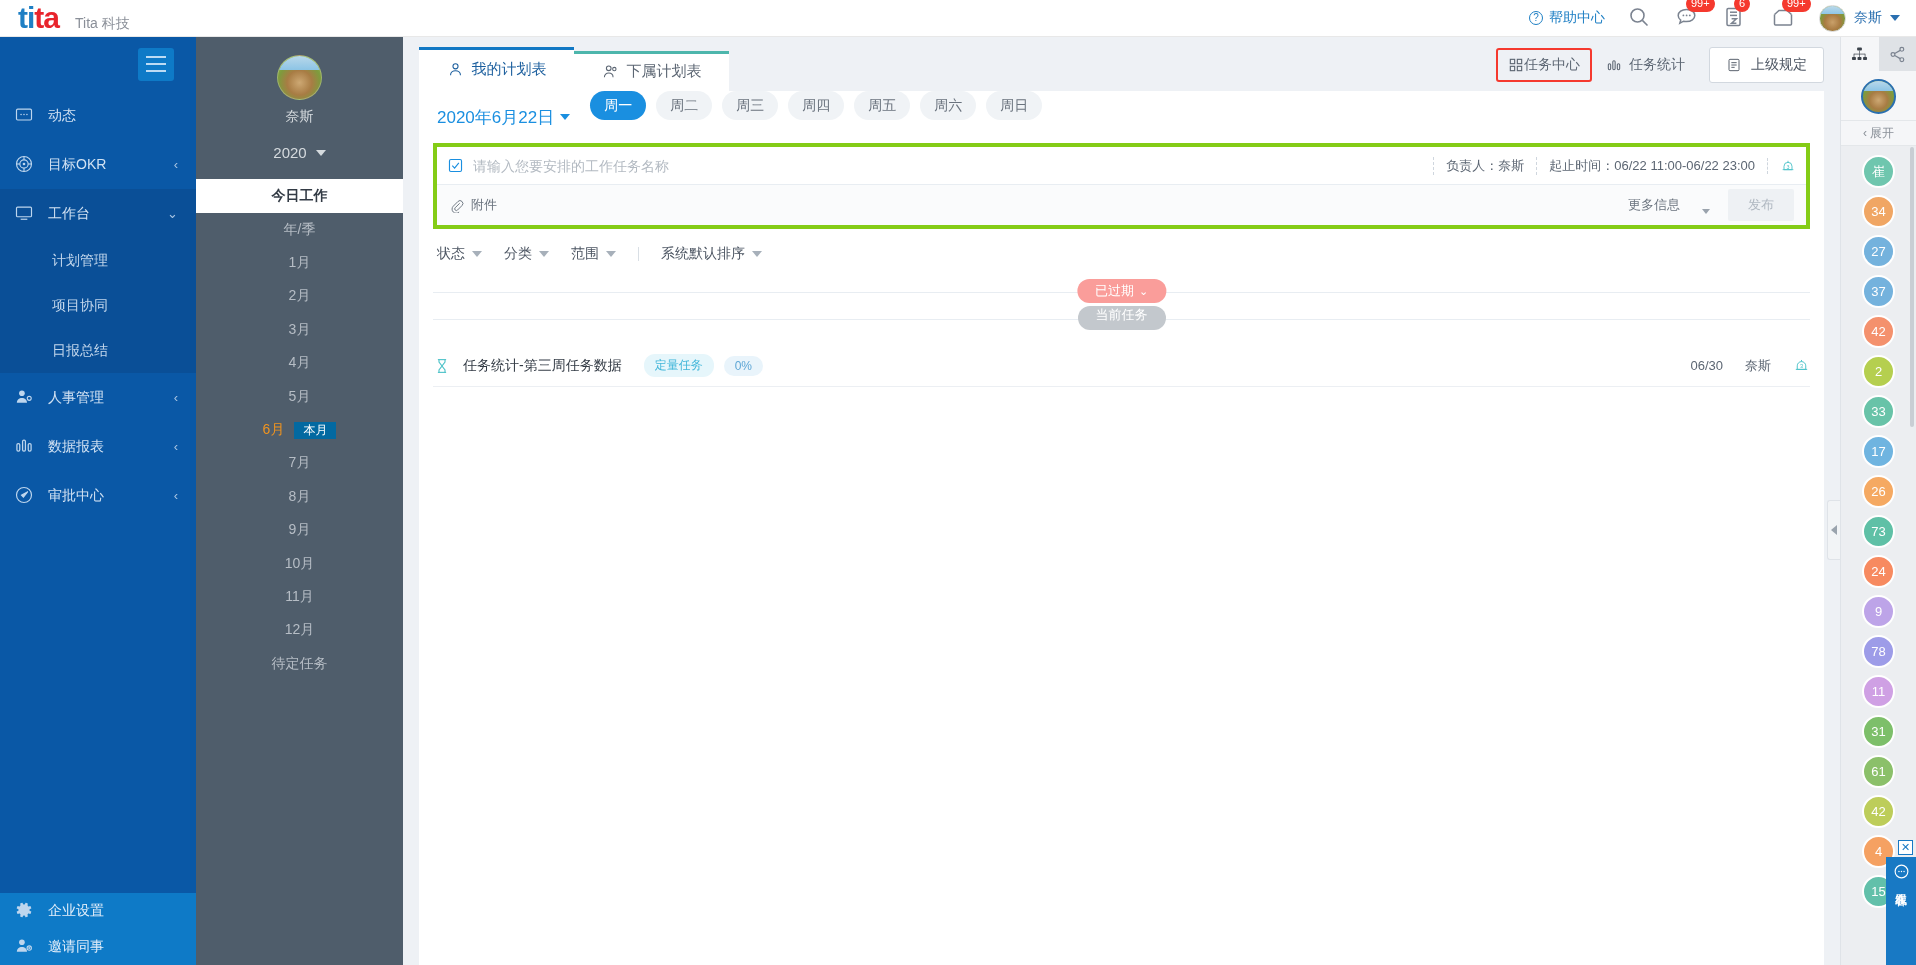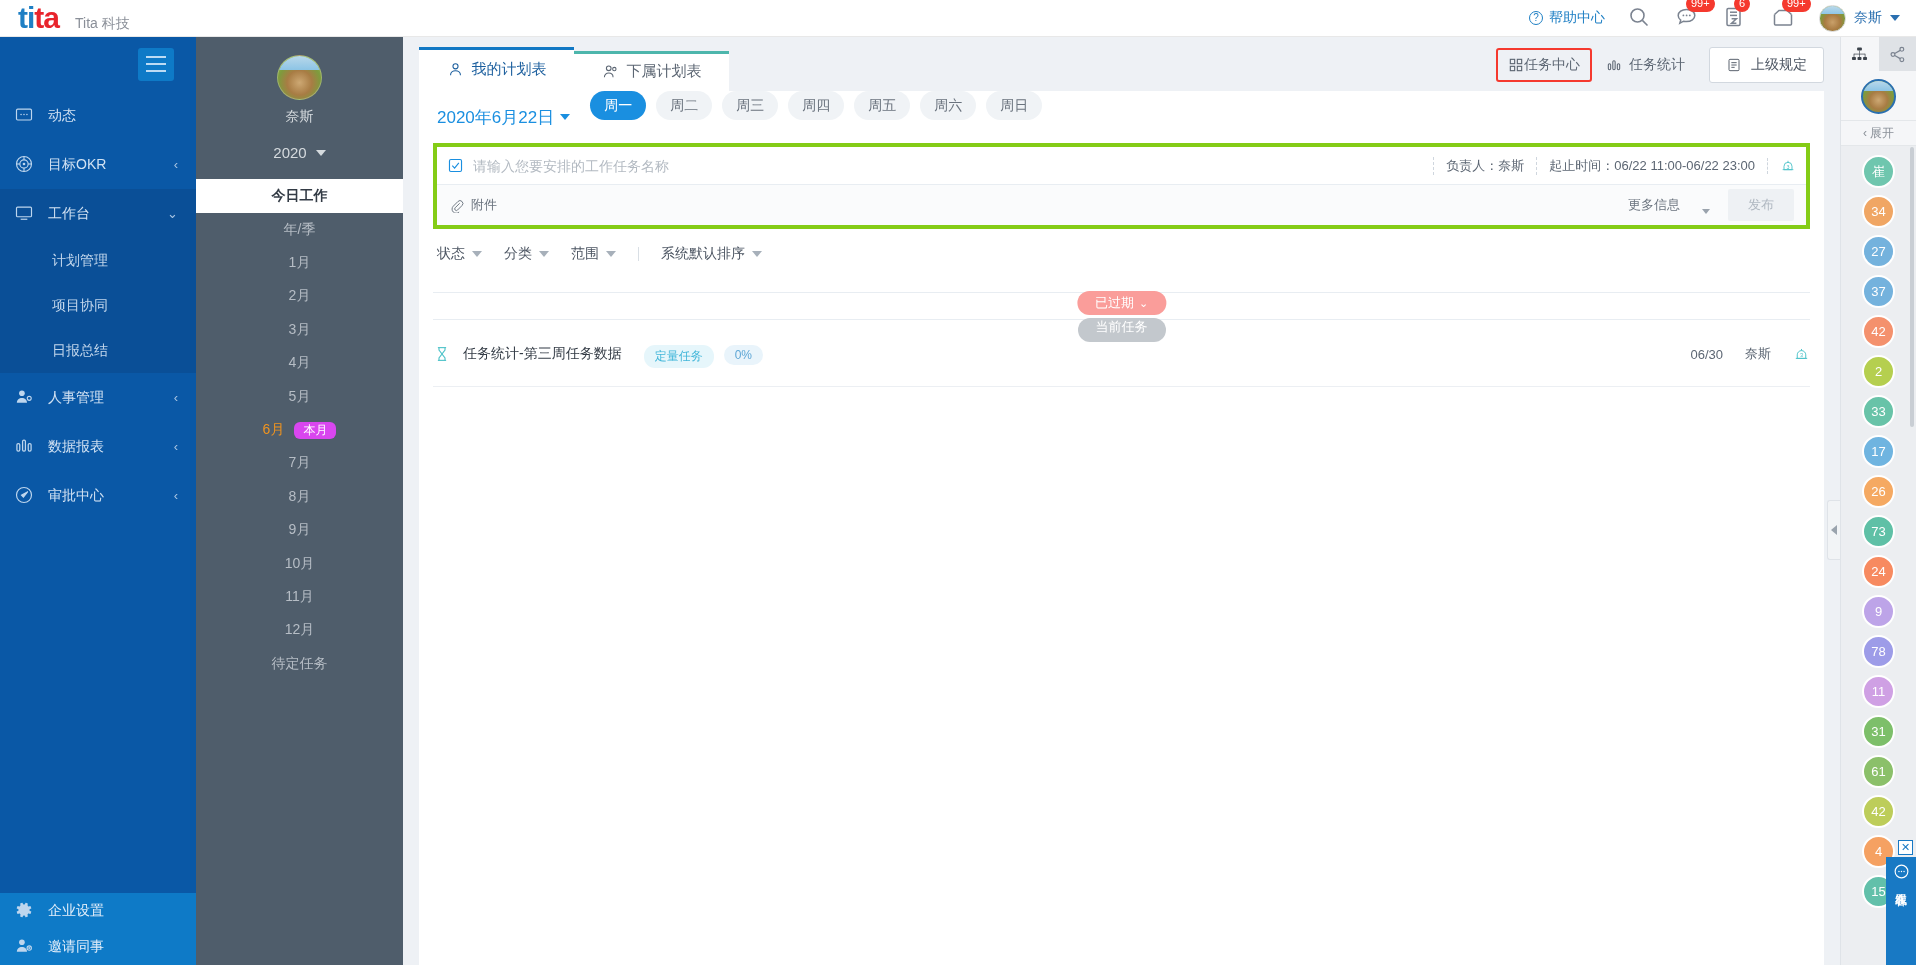--- a/index.html
+++ b/index.html
@@ -106,22 +106,22 @@
   .mid-list { margin-top: 18px; }
   .mid-row {
     height: 33.4px; display: flex; align-items: center; justify-content: center;
     font-size: 14px; color: #b6bdc5; cursor: pointer; position: relative;
   }
   .mid-row.active {
     background: #ffffff; color: #333b45; font-weight: 700; height: 34px;
   }
   .mid-row.current { color: #f0941f; }
   .mid-row .pill {
-    margin-left: 10px; background: #d946ef; color: #fff; font-size: 12px;
-    border-radius: 6px; padding: 2px 9px; line-height: 13px; font-weight: 400;
+    margin-left: 10px; background: #0369a1; color: #fff; font-size: 12px;
+    border-radius: 0; padding: 2px 9px; line-height: 13px; font-weight: 400;
   }
 
   
   .main {
     position: absolute; left: 403px; top: 37px; right: 76px; height: 928px;
     background: #eef1f5;
   }
   .tabsrow { position: relative; height: 54px; padding-left: 16px; display: flex; align-items: flex-end; }
   .tab {
     height: 44px; min-width: 155px; padding: 0 22px; background: #fff;
@@ -186,31 +186,31 @@
   .publish { background: #eef1f4; color: #b0b8c1; font-size: 13px; padding: 7px 20px; border-radius: 2px; cursor: pointer; }
 
   .filterrow { height: 50px; display: flex; align-items: center; padding-left: 18px; gap: 0; }
   .filt { display: flex; align-items: center; gap: 7px; font-size: 14px; color: #4d5663; cursor: pointer; padding-right: 22px; }
   .filt .tri { width: 0; height: 0; border-left: 5px solid transparent; border-right: 5px solid transparent; border-top: 6px solid #a7b0ba; }
   .vsep { width: 1px; height: 14px; background: #d9dfe5; margin-right: 22px; }
 
   .divider-wrap { position: relative; height: 27px; }
   .divider-wrap .line { position: absolute; left: 14px; right: 14px; top: 13px; height: 1px; background: #e8edf2; }
   .dpill {
-    position: absolute; left: 50%; transform: translateX(-50%); top: 12px;
+    position: absolute; left: 50%; transform: translateX(-50%); top: 0;
     height: 24px; border-radius: 12px; display: flex; align-items: center; gap: 5px;
     padding: 0 18px; font-size: 13px; color: #fff; cursor: pointer; white-space: nowrap;
   }
   .dpill.expired { background: #fa9d9a; }
   .dpill.current { background: #c3c8cd; flex-direction: column; }
   .dpill .arr { font-size: 11px; }
 
   .tasklist { padding: 12px 14px 0 14px; }
   .taskrow {
-    height: 42px; display: flex; align-items: flex-start; border-bottom: 1px solid #eceff3;
+    height: 42px; display: flex; align-items: center; border-bottom: 1px solid #eceff3;
     font-size: 14px; color: #333b45;
   }
   .hourglass { width: 18px; height: 18px; color: #4ec3c9; margin-right: 12px; flex: 0 0 18px; }
   .hourglass svg { width: 18px; height: 18px; display: block; }
   .t-title { margin-right: 22px; }
   .tag {
     background: #e6f6fb; color: #42b6d9; font-size: 12px; border-radius: 11px;
     padding: 3px 11px; margin-right: 10px;
   }
   .tag.pct { background: #e9f4fb; color: #5fa7d6; }

